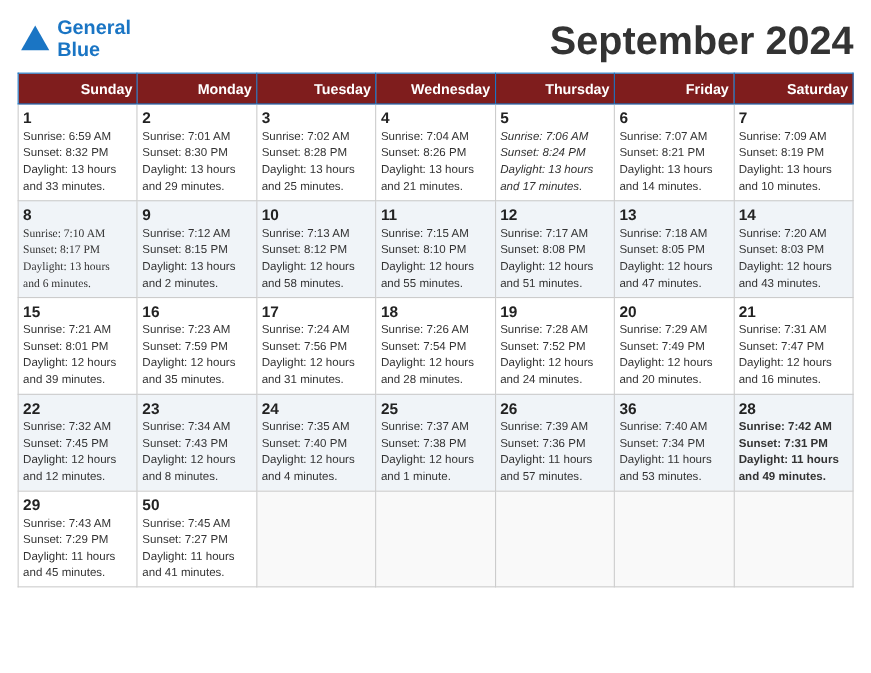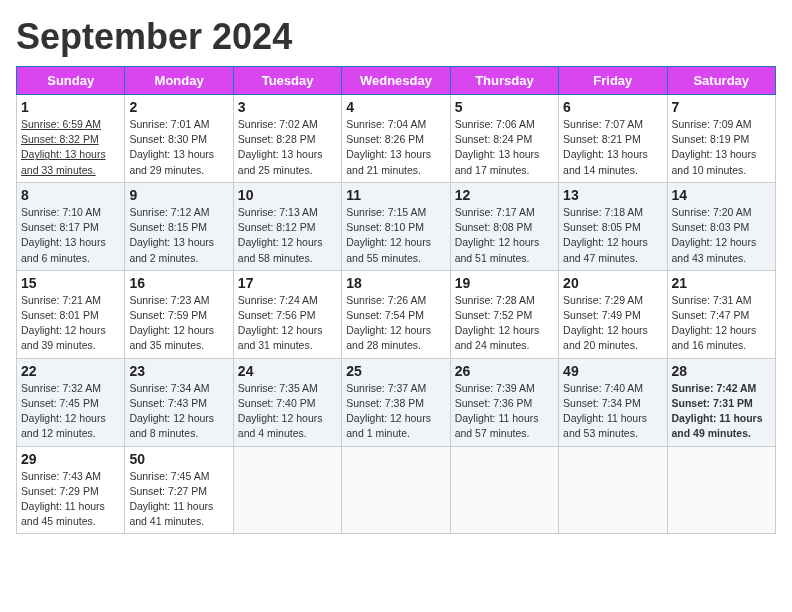--- a/index.html
+++ b/index.html
@@ -45,24 +45,24 @@
     .subtitle {
       font-size: 14px;
       color: #555;
     }
     table {
       width: 100%;
       border-collapse: collapse;
       font-size: 11px;
     }
     thead tr th {
-      background-color: #d946ef;
+      background-color: #7f1d1d;
       color: #fff;
       padding: 6px 4px;
-      text-align: center;
+      text-align: right;
       font-size: 13px;
       font-weight: bold;
       border: 1px solid #1a75c4;
     }
     tbody tr td {
       border: 1px solid #ccc;
       padding: 4px;
       vertical-align: top;
       width: calc(100% / 7);
       height: 78px;
@@ -87,20 +87,29 @@
       background: #f9f9f9 !important;
     }
     .last-row td {
       height: 70px;
     }
   </style>
 </head>
 <body>
 
 <div class="header">
+  <div class="logo">
+    <svg class="logo-icon" viewBox="0 0 40 40">
+      <polygon points="20,4 36,32 4,32" fill="#1a75c4"></polygon>
+    </svg>
+    <div class="logo-text">
+      <div><span>General</span></div>
+      <div><span style="color:#1a75c4">Blue</span></div>
+    </div>
+  </div>
   <div class="title-block">
     <div class="month-title">September 2024</div>
   </div>
 </div>
 
 <table>
   <thead>
     <tr>
     <th>Sunday</th>
         <th>Monday</th>
@@ -108,21 +117,21 @@
         <th>Wednesday</th>
         <th>Thursday</th>
         <th>Friday</th>
         <th>Saturday</th>
       </tr>
   </thead>
   <tbody>
   <tr>
         <td>
           <span class="day-num">1</span>
-          <div class="day-info" style="white-space: pre-line; text-decoration: underline;">Sunrise: 6:59 AM
+          <div class="day-info" style="white-space: pre-line;">Sunrise: 6:59 AM
 Sunset: 8:32 PM
 Daylight: 13 hours
 and 33 minutes.</div>
         </td>
         <td>
           <span class="day-num">2</span>
           <div class="day-info" style="white-space: pre-line;">Sunrise: 7:01 AM
 Sunset: 8:30 PM
 Daylight: 13 hours
 and 29 minutes.</div>
@@ -136,21 +145,21 @@
         </td>
         <td>
           <span class="day-num">4</span>
           <div class="day-info" style="white-space: pre-line;">Sunrise: 7:04 AM
 Sunset: 8:26 PM
 Daylight: 13 hours
 and 21 minutes.</div>
         </td>
         <td>
           <span class="day-num">5</span>
-          <div class="day-info" style="white-space: pre-line;">Sunrise: 7:06 AM
+          <div class="day-info" style="white-space: pre-line; font-style: italic;">Sunrise: 7:06 AM
 Sunset: 8:24 PM
 Daylight: 13 hours
 and 17 minutes.</div>
         </td>
         <td>
           <span class="day-num">6</span>
           <div class="day-info" style="white-space: pre-line;">Sunrise: 7:07 AM
 Sunset: 8:21 PM
 Daylight: 13 hours
 and 14 minutes.</div>
@@ -159,21 +168,21 @@
           <span class="day-num">7</span>
           <div class="day-info" style="white-space: pre-line;">Sunrise: 7:09 AM
 Sunset: 8:19 PM
 Daylight: 13 hours
 and 10 minutes.</div>
         </td>
       </tr>
       <tr>
         <td>
           <span class="day-num">8</span>
-          <div class="day-info" style="white-space: pre-line;">Sunrise: 7:10 AM
+          <div class="day-info" style="white-space: pre-line; font-family: Liberation Serif, serif;">Sunrise: 7:10 AM
 Sunset: 8:17 PM
 Daylight: 13 hours
 and 6 minutes.</div>
         </td>
         <td>
           <span class="day-num">9</span>
           <div class="day-info" style="white-space: pre-line;">Sunrise: 7:12 AM
 Sunset: 8:15 PM
 Daylight: 13 hours
 and 2 minutes.</div>
@@ -295,21 +304,21 @@
 and 1 minute.</div>
         </td>
         <td>
           <span class="day-num">26</span>
           <div class="day-info" style="white-space: pre-line;">Sunrise: 7:39 AM
 Sunset: 7:36 PM
 Daylight: 11 hours
 and 57 minutes.</div>
         </td>
         <td>
-          <span class="day-num">49</span>
+          <span class="day-num">36</span>
           <div class="day-info" style="white-space: pre-line;">Sunrise: 7:40 AM
 Sunset: 7:34 PM
 Daylight: 11 hours
 and 53 minutes.</div>
         </td>
         <td>
           <span class="day-num">28</span>
           <div class="day-info" style="white-space: pre-line; font-weight: bold;">Sunrise: 7:42 AM
 Sunset: 7:31 PM
 Daylight: 11 hours

